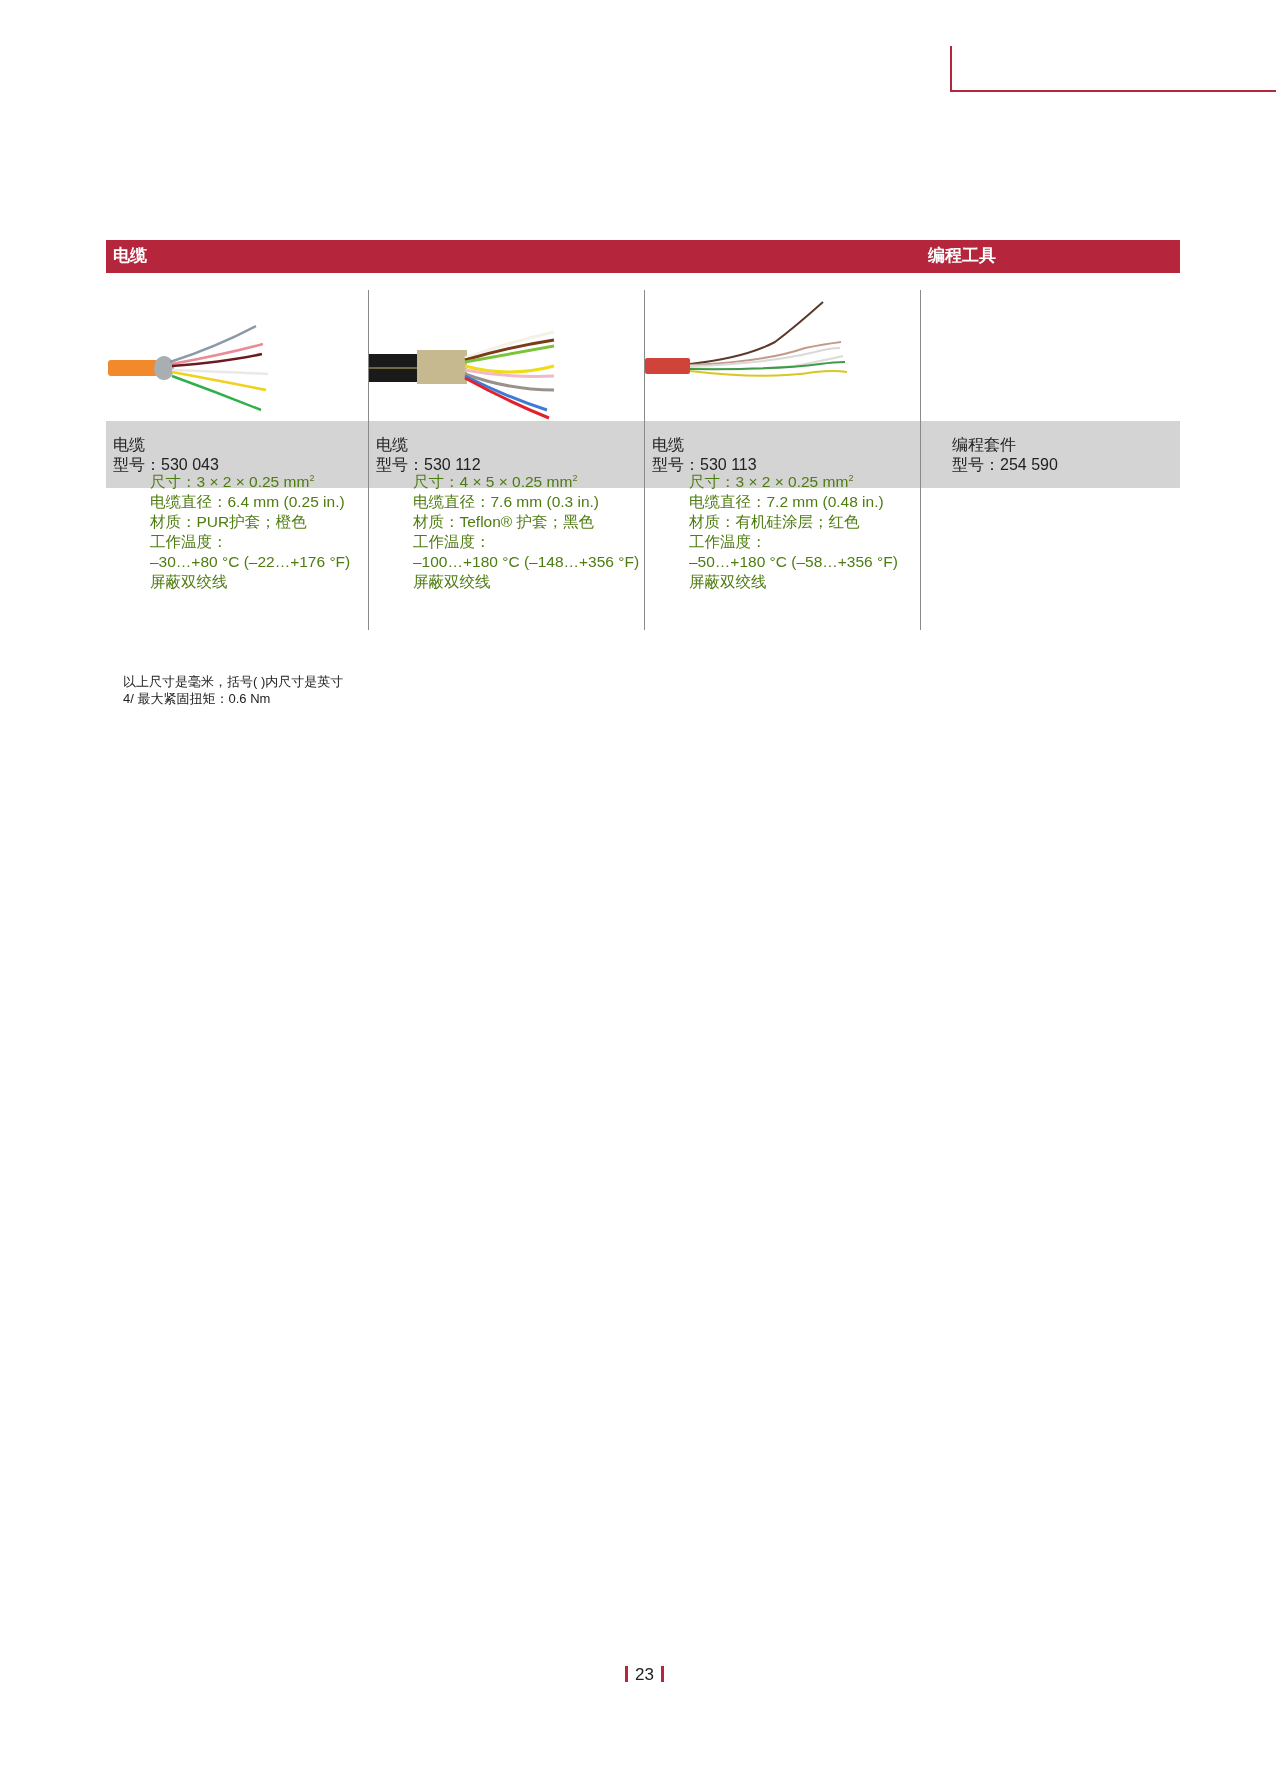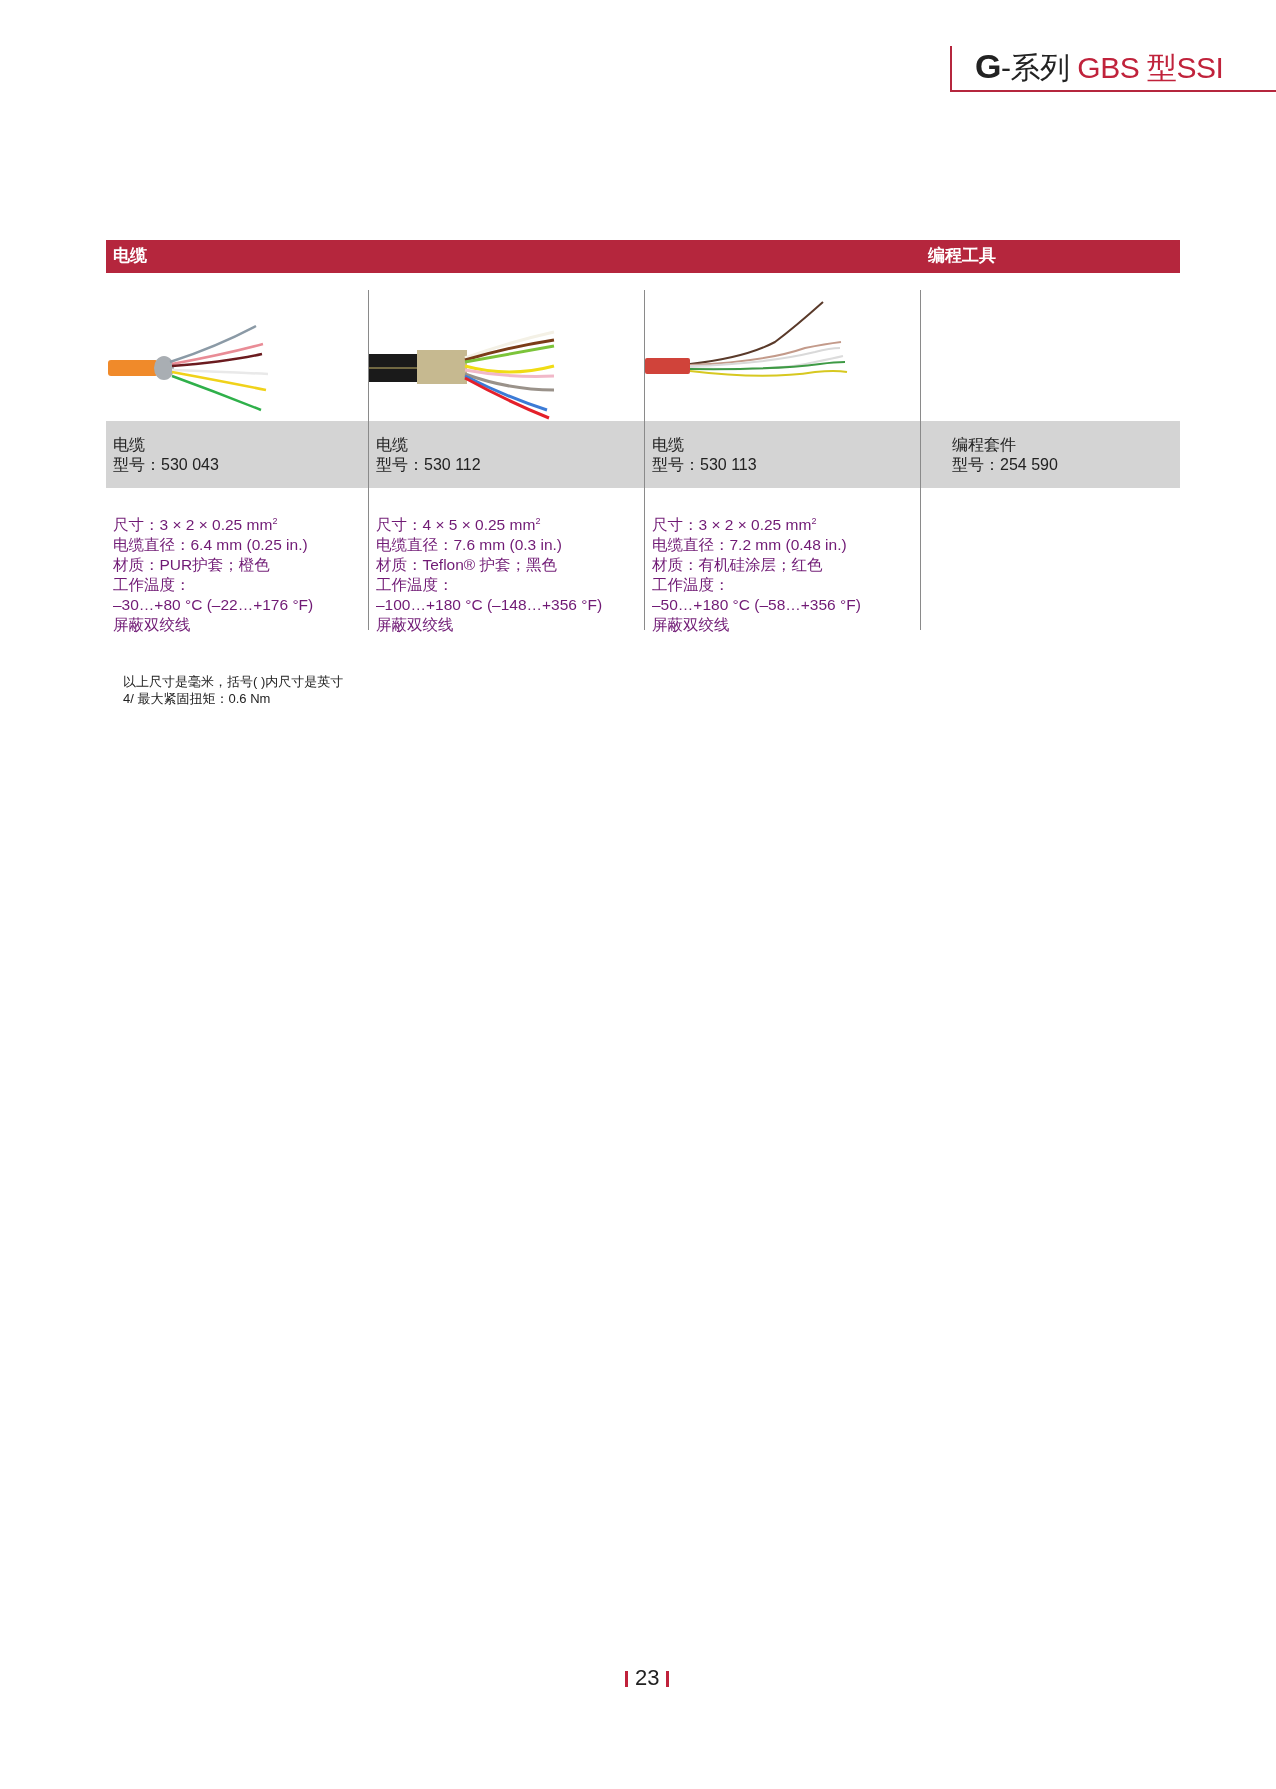--- a/index.html
+++ b/index.html
@@ -13,38 +13,34 @@
   .header .cn { color:#222; }
   .header .red { color:#c0223b; }
 
   .band { position:absolute; left:106px; top:240px; width:1074px; height:33px; background:#b5263d; }
   .band span { position:absolute; top:5px; color:#fff; font-weight:bold; font-size:17px; line-height:22px; }
   .divider { position:absolute; top:290px; width:1px; height:340px; background:#8a8a8a; }
 
   .photo { position:absolute; top:292px; height:128px; }
   .gray { position:absolute; left:106px; top:421px; width:1074px; height:67px; background:#d4d4d4; }
   .gcell { position:absolute; top:435px; font-size:16px; line-height:20px; color:#222; }
-  .spec { position:absolute; top:515px; font-size:15.5px; line-height:20px; color:#701a75; white-space:nowrap; }
+  .spec { position:absolute; top:472px; font-size:15.5px; line-height:20px; color:#4d7c0f; white-space:nowrap;margin-left:37px; }
   .spec div { height:20px; }
   sup { font-size:9px; vertical-align:super; line-height:0; }
 
   .notes { position:absolute; left:107px; top:673px; font-size:13px; line-height:17px; color:#222;margin-left:16px; }
-  .pagenum { position:absolute; left:618px; top:1665px; font-size:22px; color:#222; }
+  .pagenum { position:absolute; left:618px; top:1665px; font-size:17px; color:#222; }
   .pagenum .bar { display:inline-block; width:3px; height:16px; background:#c0223b; vertical-align:-2px; margin:0 7px; }
 </style>
 </head>
 <body>
 
 <div class="header">
   <div class="vline"></div>
   <div class="hline"></div>
-  <div class="title">
-    <span class="g">G</span><span class="cn">-系列</span>
-    <span class="red">GBS 型SSI</span>
-  </div>
 </div>
 
 <div class="band">
   <span style="left:7px">电缆</span>
   <span style="left:822px">编程工具</span>
 </div>
 
 <div class="photo" style="left:106px;width:262px">
   <svg width="262" height="128" viewBox="0 0 262 128">
     <rect x="2" y="68" width="50" height="16" rx="3" fill="#f08a2a"></rect>

